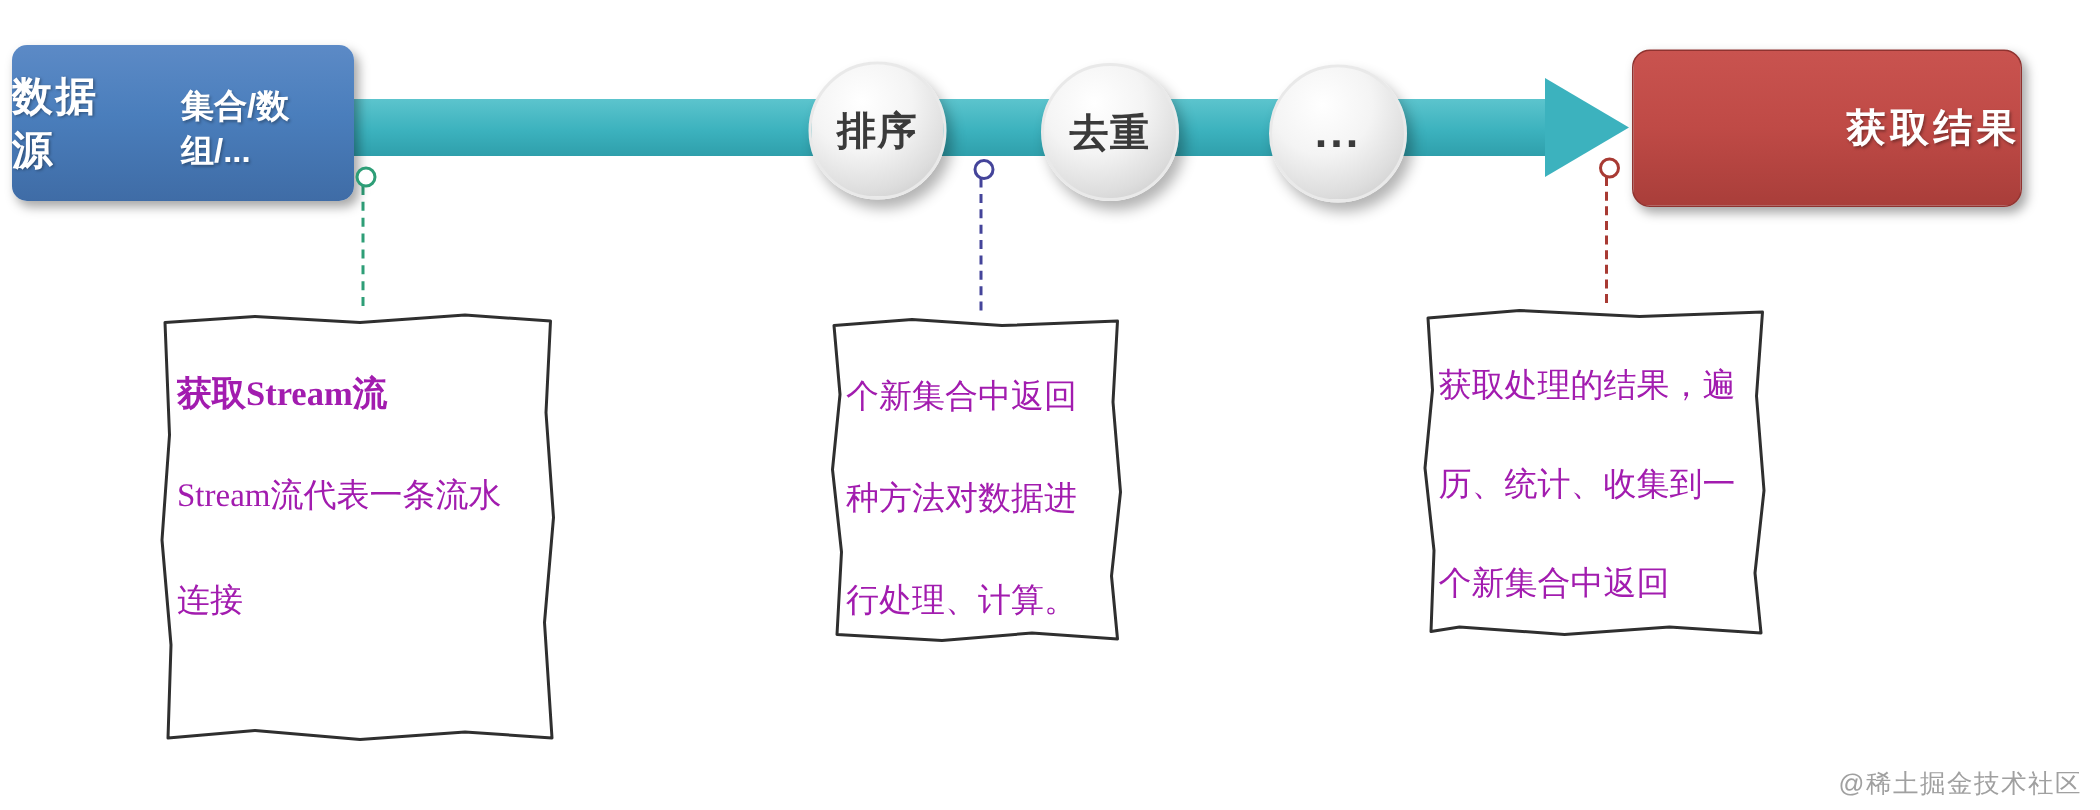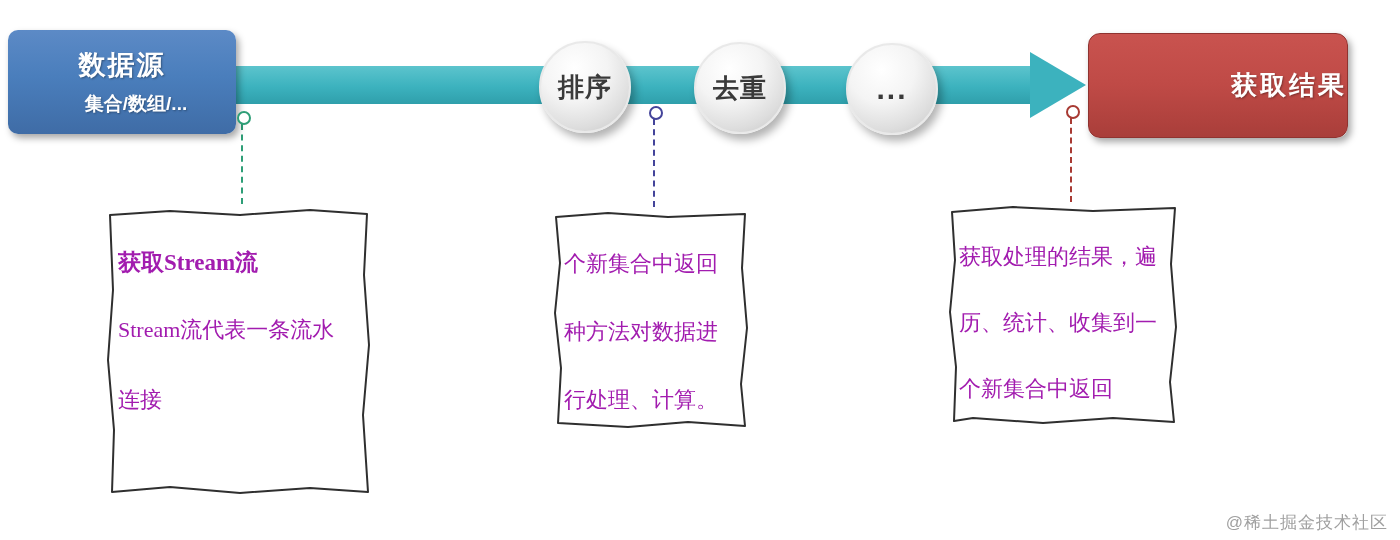--- a/index.html
+++ b/index.html
@@ -19,34 +19,33 @@
   
   .source-box {
     position: absolute;
     left: 8px; top: 30px;
     width: 228px; height: 104px;
     border-radius: 10px;
     background: linear-gradient(180deg, #5c8ac6 0%, #4a7ebc 45%, #3f6ca6 100%);
     box-shadow: 3px 4px 7px rgba(0,0,0,0.35);
     color: #ffffff;
     display: flex;
-    flex-direction: column;
     align-items: center;
     justify-content: center;
     z-index: 3;
   }
   .source-title {
     font-size: 27px;
     font-weight: bold;
     letter-spacing: 2px;
     text-shadow: 1px 1px 2px rgba(0,0,0,0.35);
   }
   .source-subtitle {
     margin-top: 8px;
-    font-size: 19px;
+    font-size: 22px;
     font-weight: bold;
     text-shadow: 1px 1px 2px rgba(0,0,0,0.3);
     margin-left: 28px;
   }
 
   
   .result-box {
     position: absolute;
     left: 1088px; top: 33px;
     width: 258px; height: 103px;

